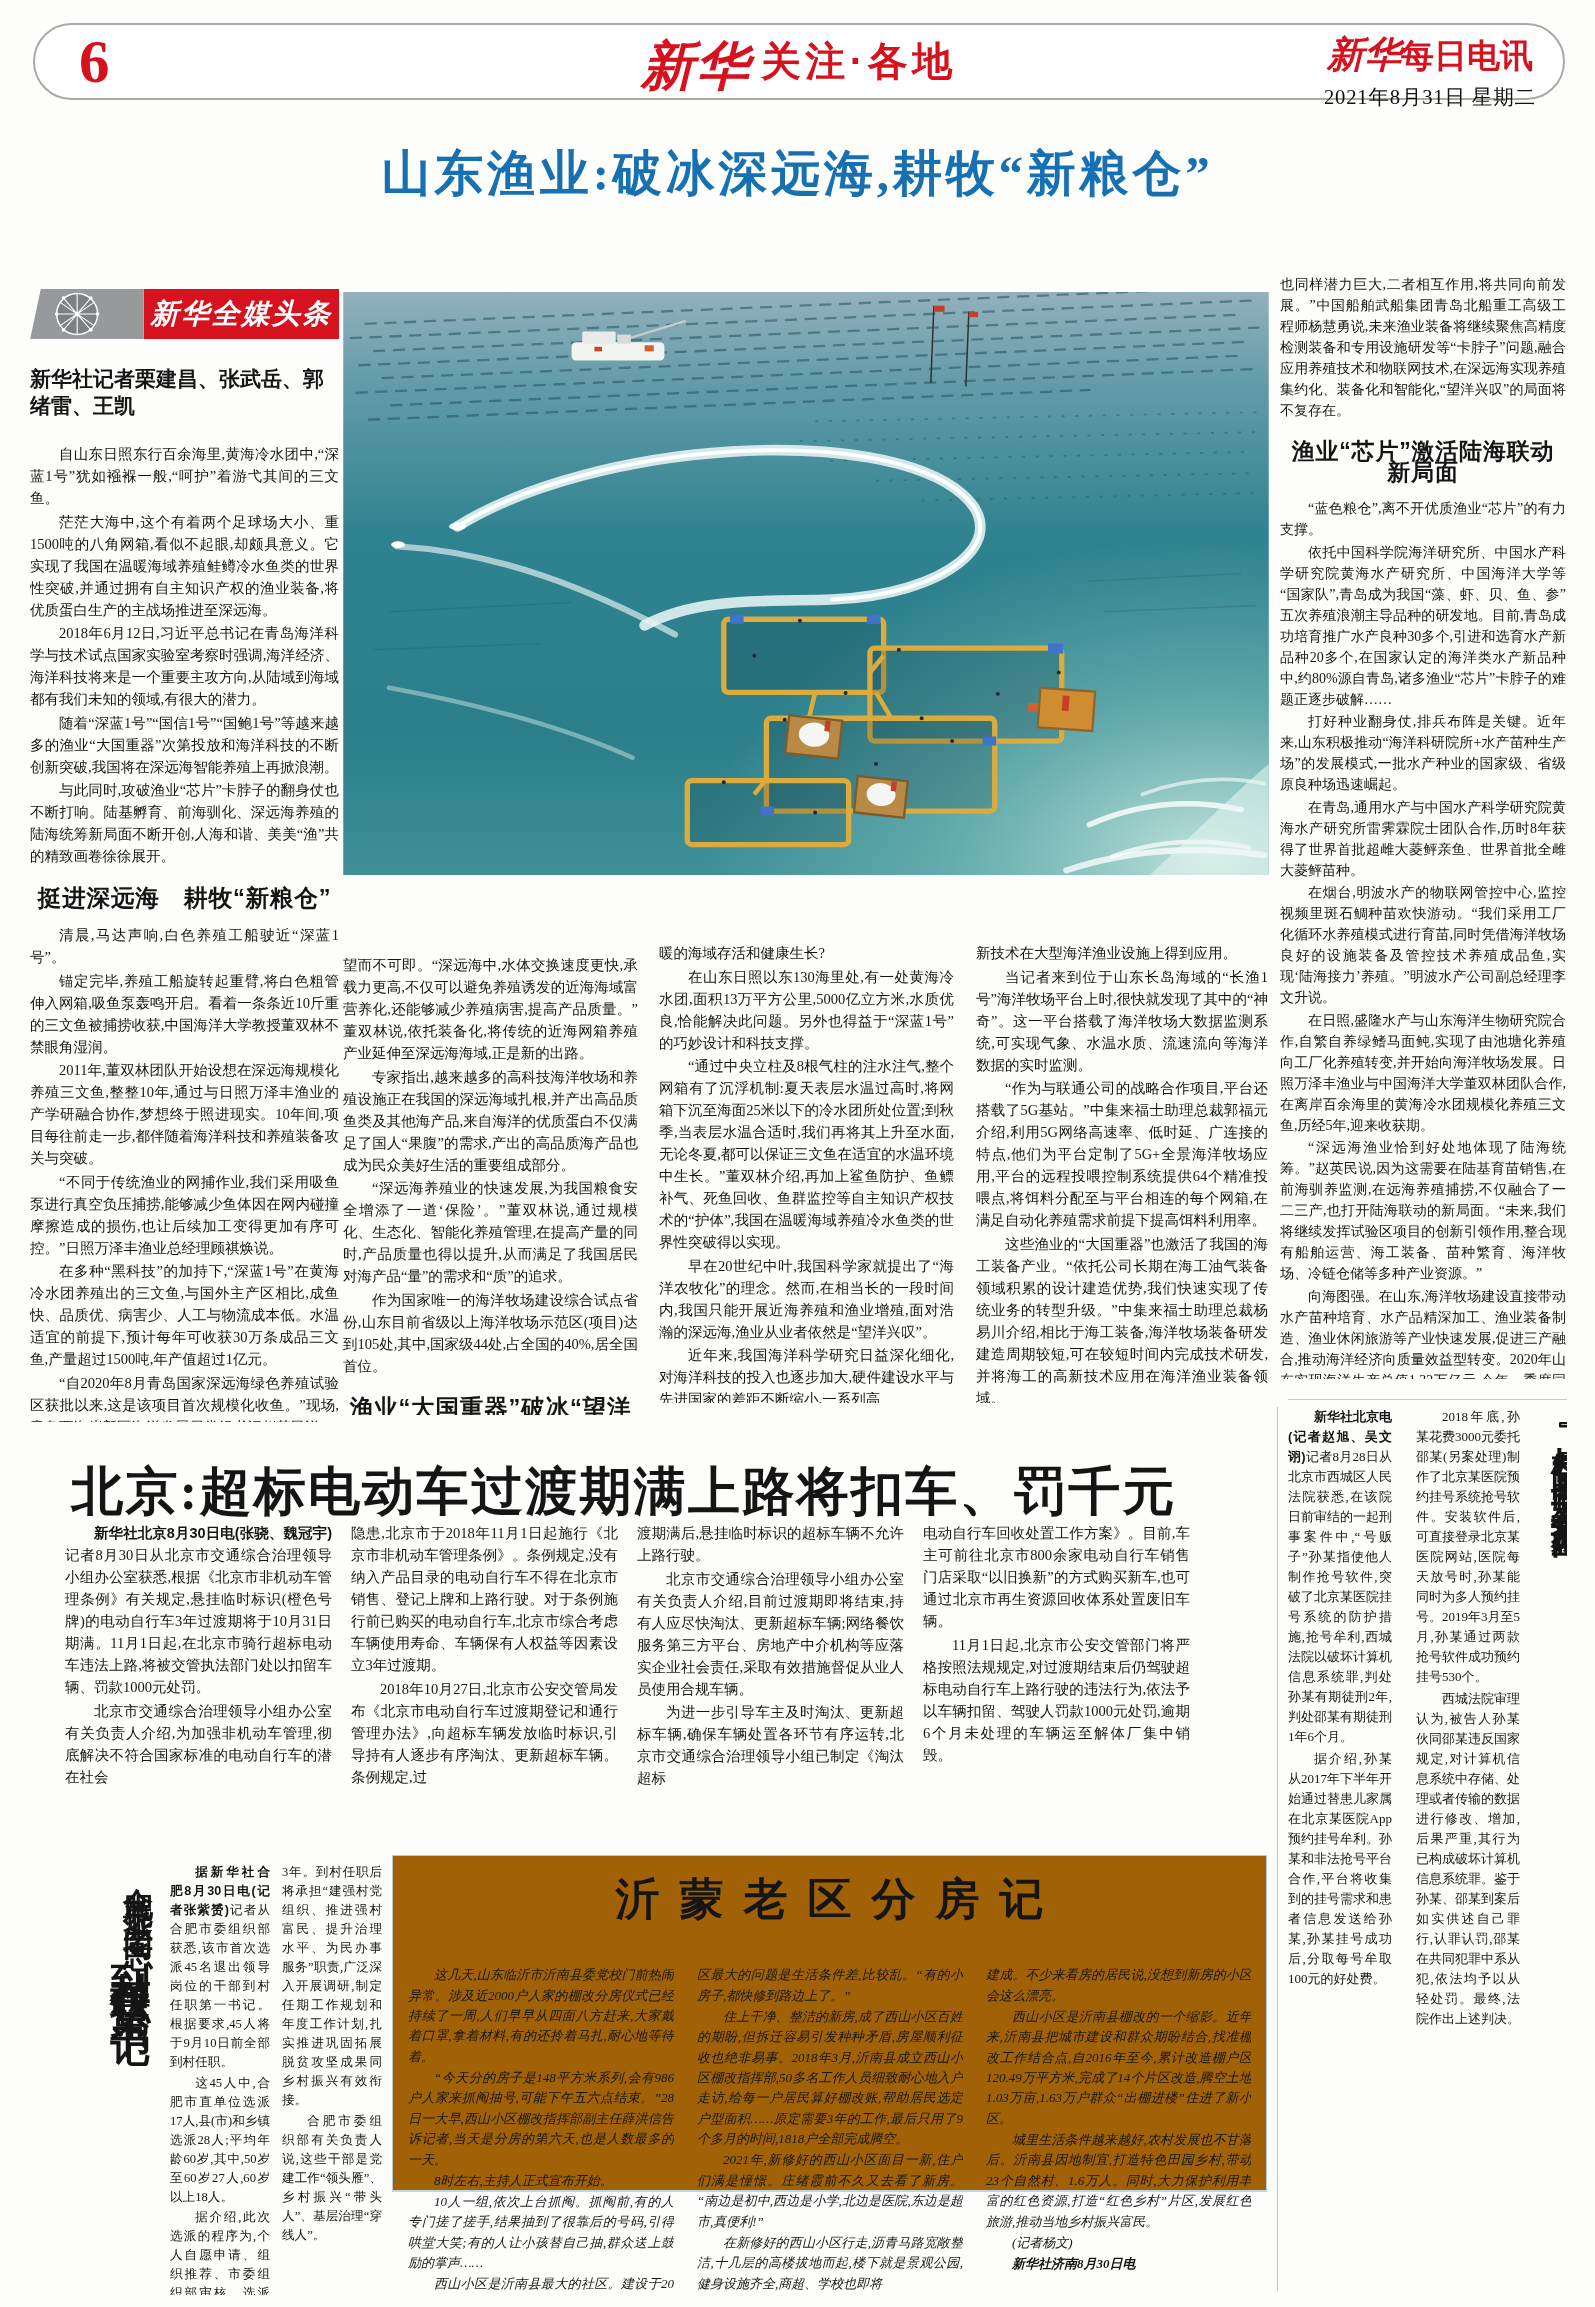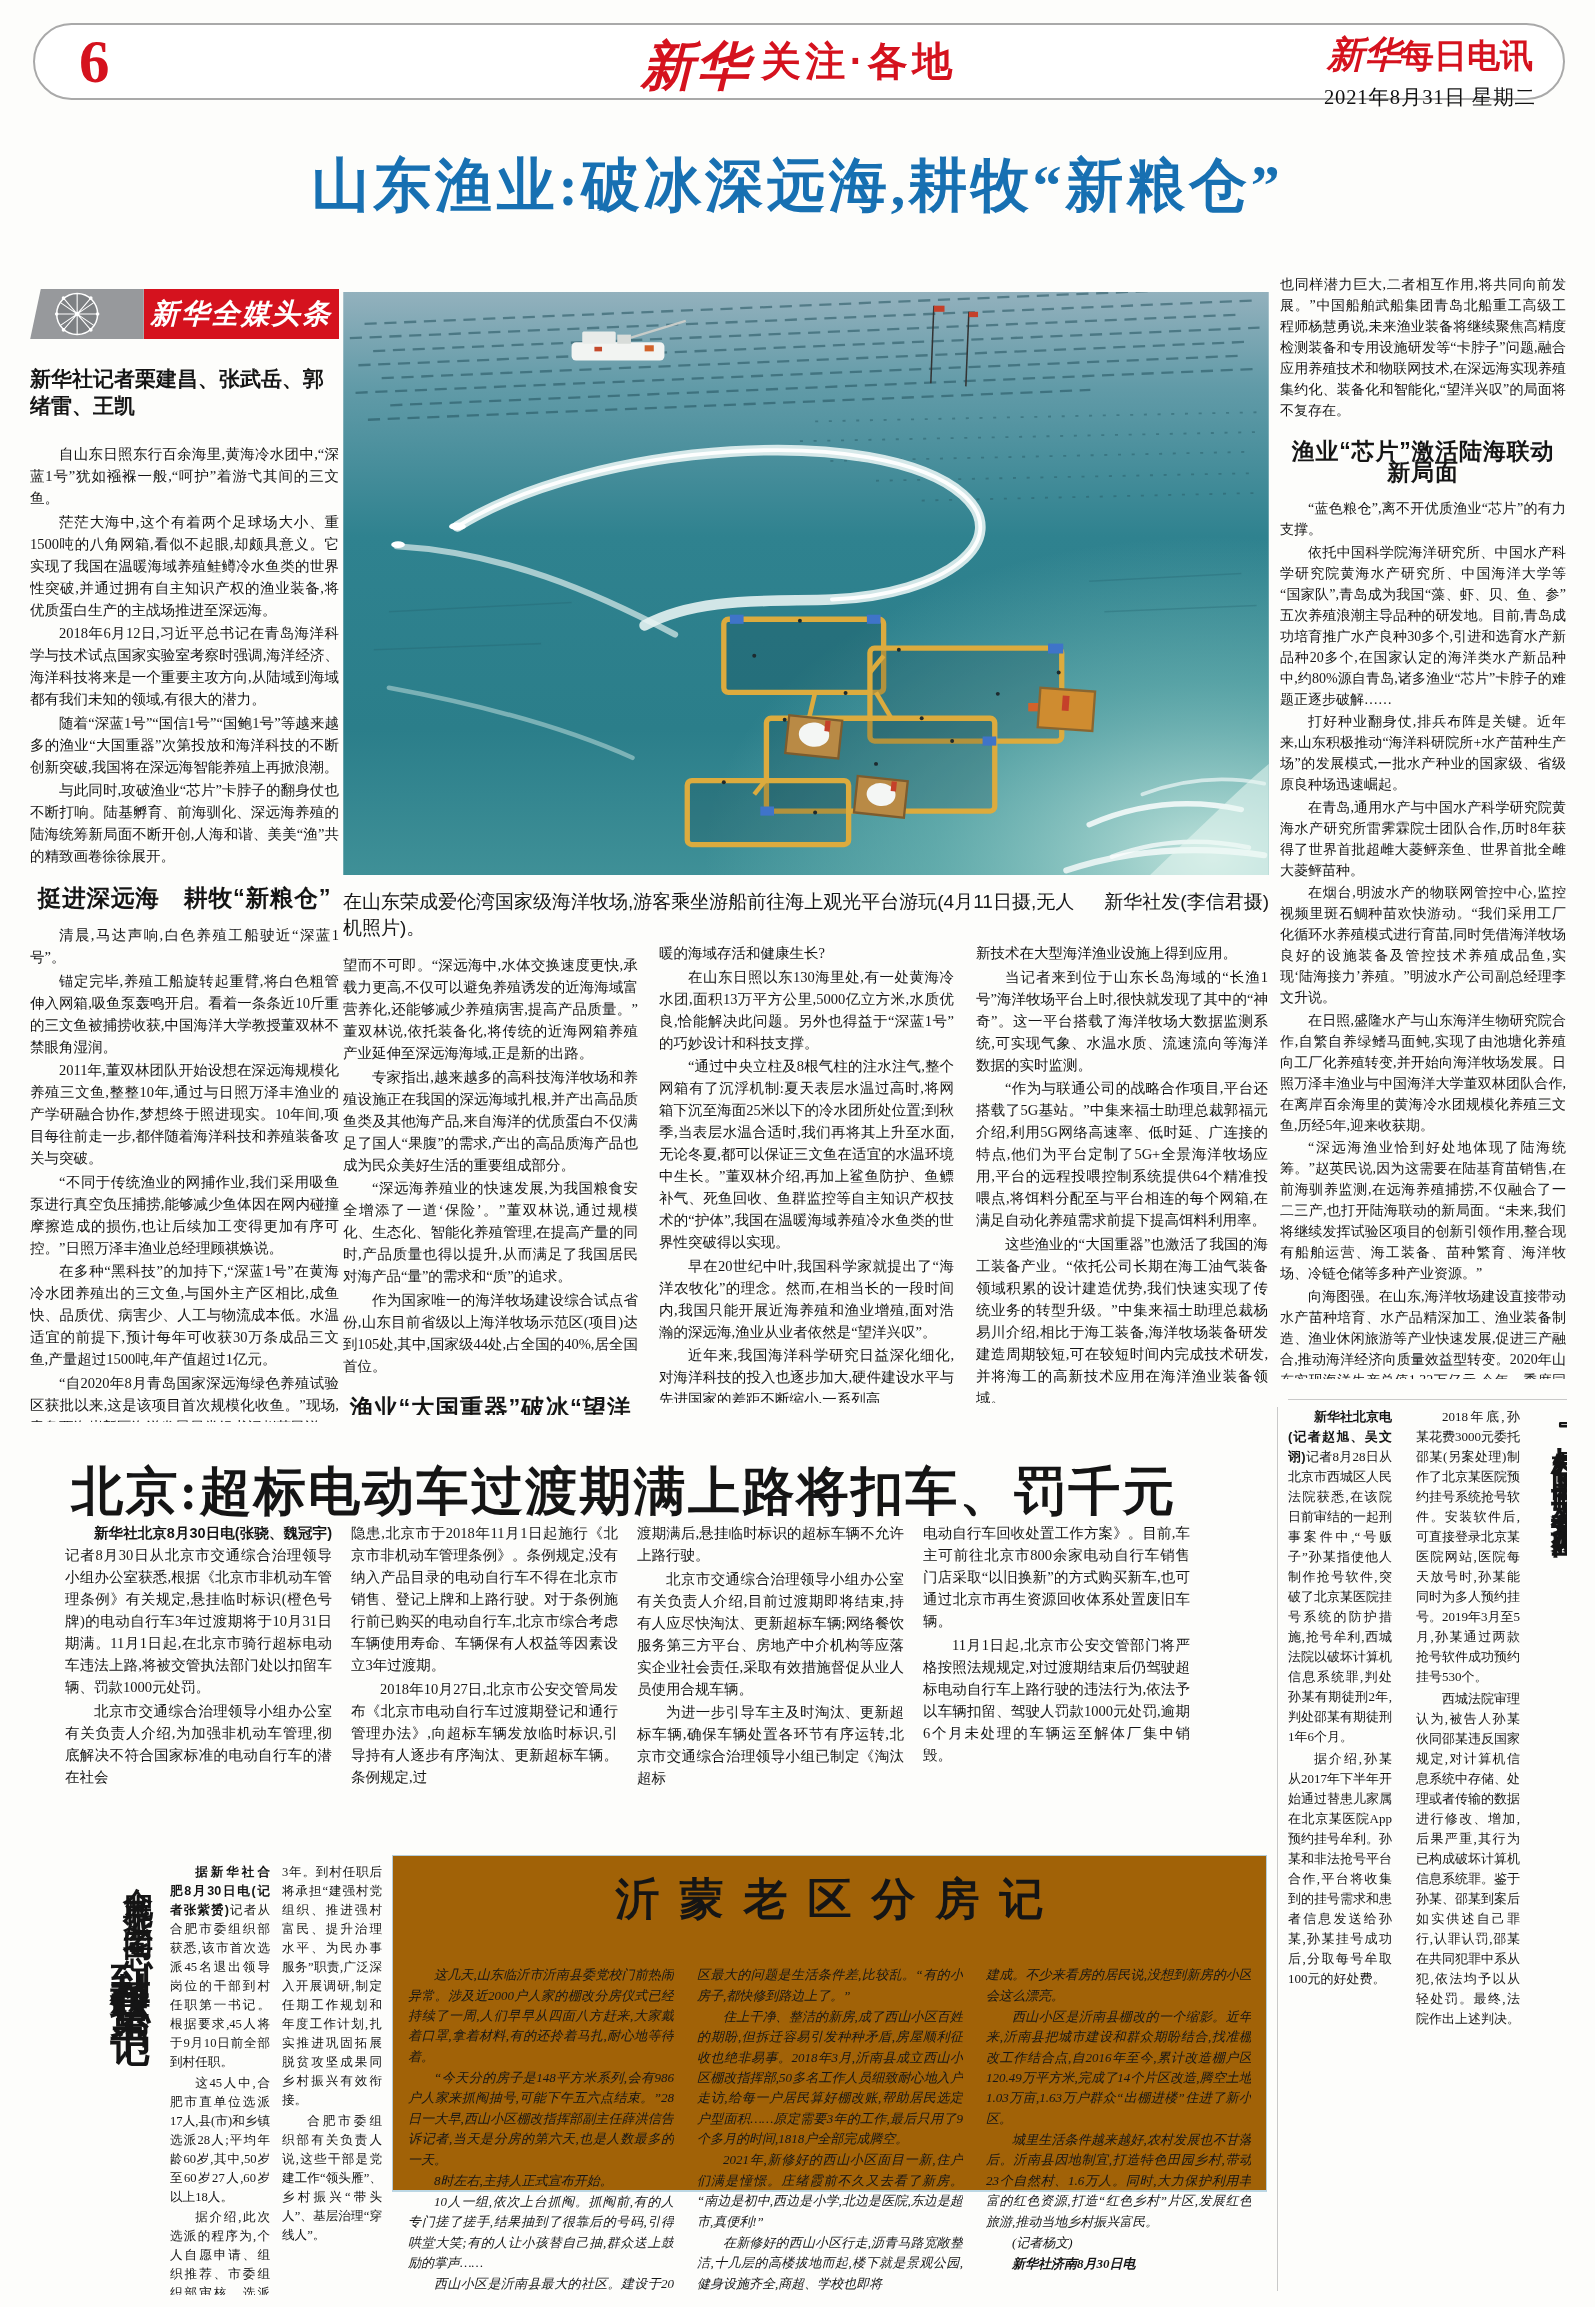--- a/index.html
+++ b/index.html
@@ -18,21 +18,21 @@
   #mast .script{font-size:53px;font-weight:900;font-style:italic;letter-spacing:1.5px;}
   #mast .sect{font-size:40px;font-weight:900;letter-spacing:4.6px;vertical-align:9px;margin-left:7.6px;}
   #brand{position:absolute;right:27px;top:4.6px;text-align:center;}
   #brand .logo{color:#d5121e;font-weight:900;white-space:nowrap;}
   #brand .logo .script{font-size:37px;font-style:italic;}
   #brand .logo .rest{font-size:33px;}
   #brand .date{font-size:20.6px;color:#111;margin-top:3px;letter-spacing:0.8px;}
 
   
   #headline{position:absolute;left:0;top:108px;width:1595px;text-align:center;
-            font-size:58px;font-weight:900;color:#1770b2;letter-spacing:3.8px;white-space:nowrap;}
+            font-size:49px;font-weight:900;color:#1770b2;letter-spacing:3.8px;white-space:nowrap;}
 
   
   .body{font-size:14.5px;line-height:22px;}
   #lead-left{position:absolute;left:30px;top:289px;width:309px;height:1133px;overflow:hidden;}
   .badge-row{display:flex;height:50px;margin-bottom:26px;font-style:italic;}
   .badge-ico{width:114px;height:50px;flex:none;}
   .badge-red{flex:1;background:#d5121e;color:#fff;display:flex;align-items:center;justify-content:center;
              font-size:28px;font-weight:900;letter-spacing:2.3px;}
   .byline{font-weight:700;font-size:21px;line-height:27px;margin-bottom:24px;font-family:"Liberation Sans","DejaVu Sans",sans-serif;}
   .subhead{font-family:"Liberation Sans","DejaVu Sans",sans-serif;font-size:23.6px;font-weight:900;
@@ -264,24 +264,20 @@
 
       <g stroke="#235f6b" stroke-width="2" opacity="0.3">
         <line x1="60" y1="420" x2="300" y2="408"></line>
           <line x1="40" y1="470" x2="260" y2="462"></line>
         <line x1="980" y1="380" x2="1180" y2="370"></line>
           <line x1="1000" y1="420" x2="1200" y2="412"></line>
       </g>
     </svg>
   </div>
 
-  <div id="caption-row">
-    <div class="cap">在山东荣成爱伦湾国家级海洋牧场,游客乘坐游船前往海上观光平台游玩(4月11日摄,无人机照片)。</div>
-    <div class="credit">新华社发(李信君摄)</div>
-  </div>
 
   <div id="mid1" class="body">
     <div>
         <p class="cont">望而不可即。“深远海中,水体交换速度更快,承载力更高,不仅可以避免养殖诱发的近海海域富营养化,还能够减少养殖病害,提高产品质量。”董双林说,依托装备化,将传统的近海网箱养殖产业延伸至深远海海域,正是新的出路。</p>
         <p>专家指出,越来越多的高科技海洋牧场和养殖设施正在我国的深远海域扎根,并产出高品质鱼类及其他海产品,来自海洋的优质蛋白不仅满足了国人“果腹”的需求,产出的高品质海产品也成为民众美好生活的重要组成部分。</p>
         <p>“深远海养殖业的快速发展,为我国粮食安全增添了一道‘保险’。”董双林说,通过规模化、生态化、智能化养殖管理,在提高产量的同时,产品质量也得以提升,从而满足了我国居民对海产品“量”的需求和“质”的追求。</p>
         <p>作为国家唯一的海洋牧场建设综合试点省份,山东目前省级以上海洋牧场示范区(项目)达到105处,其中,国家级44处,占全国的40%,居全国首位。</p>
       </div>
     <h3 class="subhead">渔业“大国重器”破冰“望洋兴叹”</h3>
 

